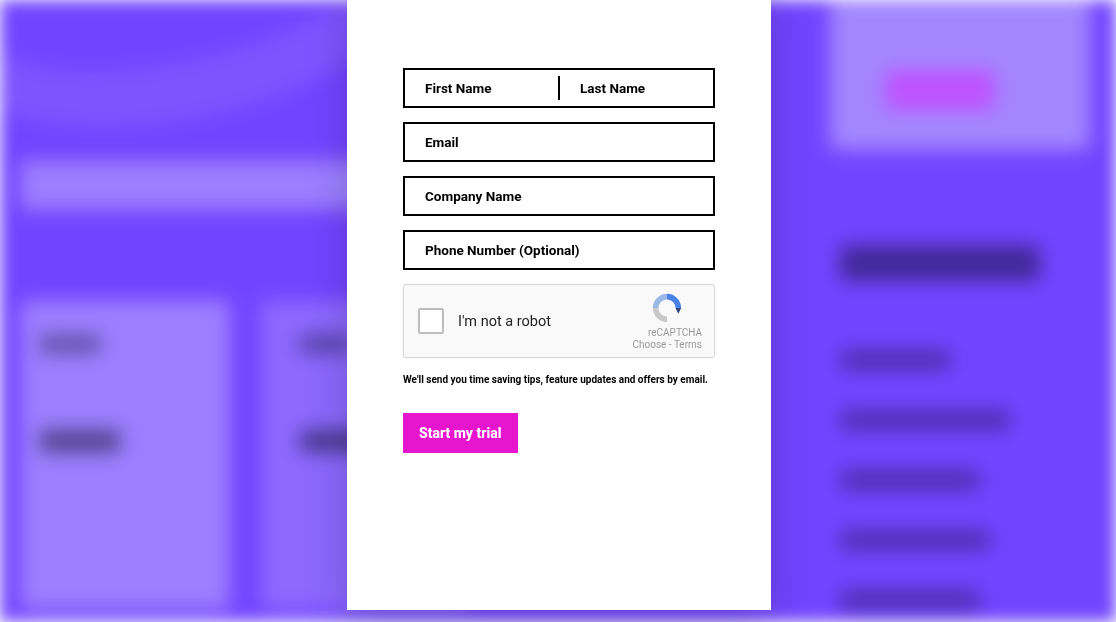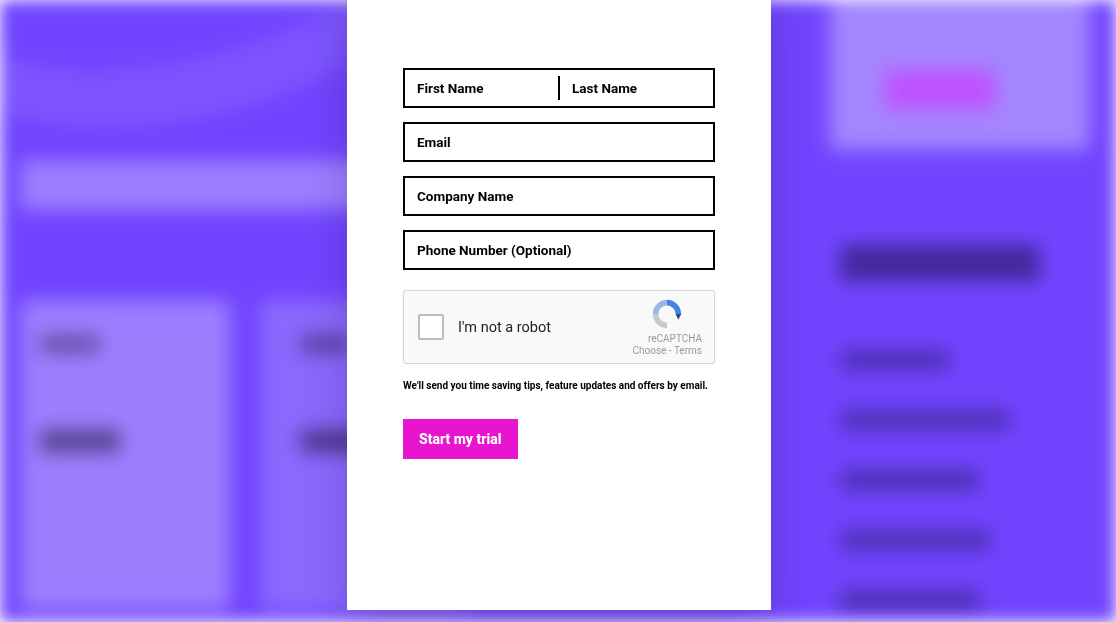--- a/index.html
+++ b/index.html
@@ -73,34 +73,33 @@
   .field {
     border: 2px solid #000;
     height: 40px;
     display: flex;
     align-items: stretch;
   }
   .field input {
     border: none;
     outline: none;
     width: 100%;
-    padding: 0 12px;
+    padding: 0 20px;
     font-size: 13.5px;
     font-weight: 700;
     color: #000;
     background: transparent;
     font-family: inherit;
   }
   .field input::placeholder { color: #000; opacity: 1; font-weight:700; }
   .name-split { display:flex; }
   .name-split .half { flex:1; display:flex; }
   .name-split .sep { width:2px; background:#000; margin: 6px 0; }
 
   .captcha {
-    margin-top: 6px;
     border: 1px solid #d7d7d7;
     background: #f9f9f9;
     height: 74px;
     display: flex;
     align-items: center;
     padding: 0 12px 0 14px;
     border-radius: 3px;
     box-shadow: 0 0 2px rgba(0,0,0,0.08);
   }
   .captcha .chk {

